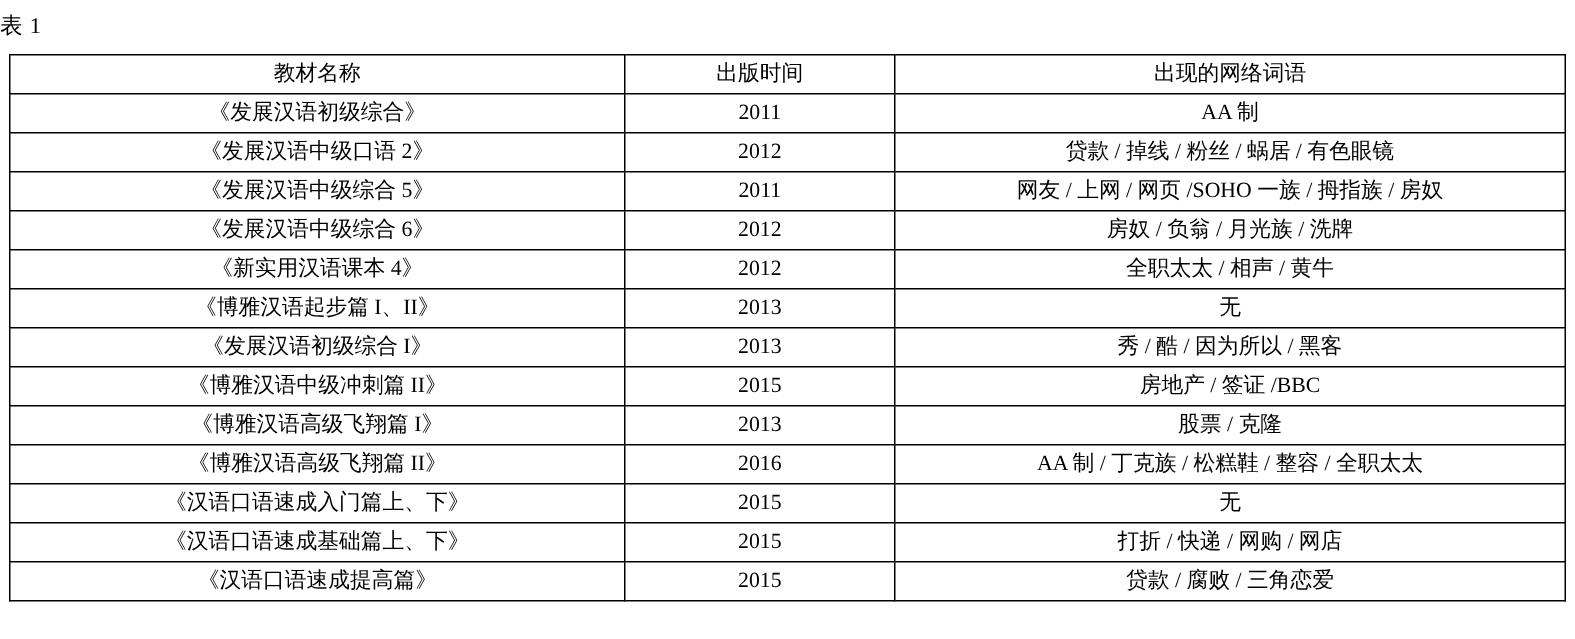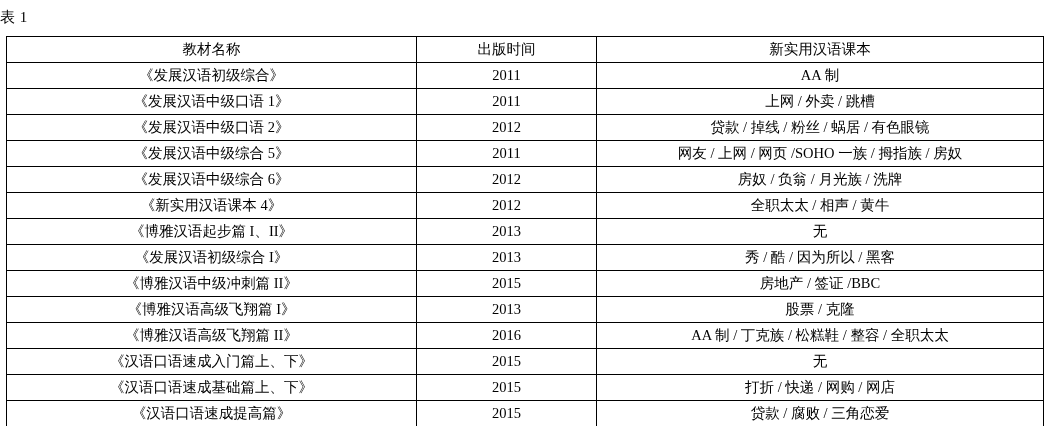--- a/index.html
+++ b/index.html
@@ -64,33 +64,28 @@
   <table class="data-table">
     <colgroup>
       <col class="col-name">
       <col class="col-date">
       <col class="col-words">
     </colgroup>
     <thead>
       <tr>
         <th>教材名称</th>
         <th>出版时间</th>
-        <th>新实用汉语课本</th>
+        <th>出现的网络词语</th>
       </tr>
     </thead>
     <tbody>
       <tr>
         <td>《发展汉语初级综合》</td>
         <td>2011</td>
         <td>AA 制</td>
-      </tr>
-      <tr>
-        <td>《发展汉语中级口语 1》</td>
-        <td>2011</td>
-        <td>上网 / 外卖 / 跳槽</td>
       </tr>
       <tr>
         <td>《发展汉语中级口语 2》</td>
         <td>2012</td>
         <td>贷款 / 掉线 / 粉丝 / 蜗居 / 有色眼镜</td>
       </tr>
       <tr>
         <td>《发展汉语中级综合 5》</td>
         <td>2011</td>
         <td>网友 / 上网 / 网页 /SOHO 一族 / 拇指族 / 房奴</td>

